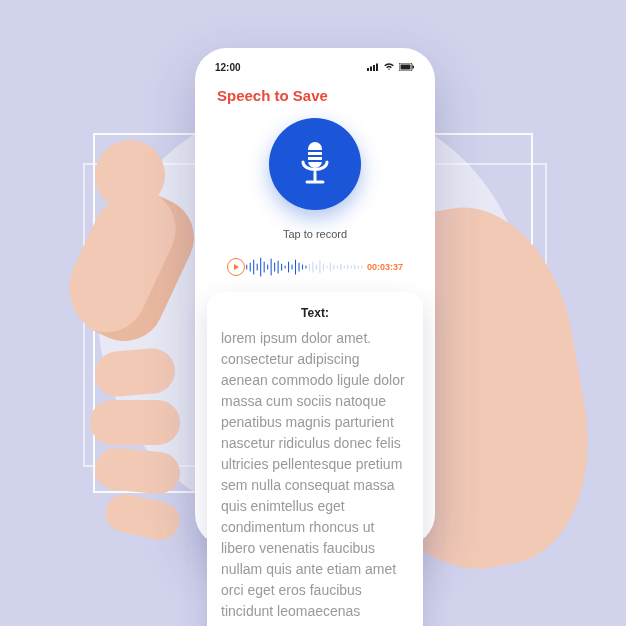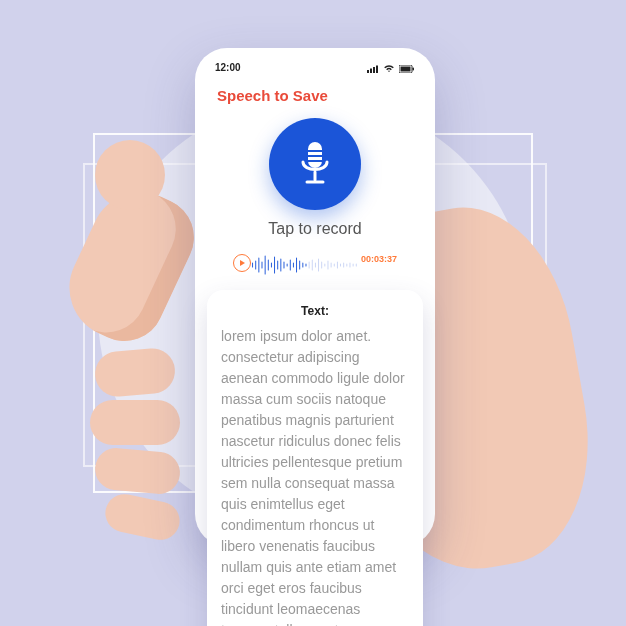--- a/index.html
+++ b/index.html
@@ -96,21 +96,21 @@
     width: 240px;
     height: 498px;
     background: #fff;
     border-radius: 32px;
     box-shadow: 0 20px 50px rgba(60,60,120,0.25);
     padding: 12px 16px 14px;
   }
   .status-bar {
     display: flex;
     justify-content: space-between;
-    align-items: flex-end;
+    align-items: flex-start;
     font-size: 10px;
     font-weight: 600;
     color: #222;
     padding: 2px 4px 6px;
   }
   .status-icons { display:flex; gap:4px; align-items:center; }
   .status-icons svg { display:block; }
 
   .app-title {
     font-size: 15px;
@@ -128,28 +128,28 @@
     height: 92px;
     border-radius: 50%;
     background: #1b55d8;
     display: flex;
     align-items: center;
     justify-content: center;
     box-shadow: 0 8px 20px rgba(27,85,216,0.35);
     cursor: pointer;
   }
   .tap-label {
-    font-size: 16px;
+    font-size: 11px;
     color: #555;
-    margin-top: 10px;
+    margin-top: 18px;
   }
   .playback-row {
     display: flex;
-    align-items: flex-start;
-    margin: 16px 22px 14px;
+    align-items: center;
+    margin: 16px 16px 14px;
   }
   .play-btn {
     width: 18px;
     height: 18px;
     border-radius: 50%;
     background: #fff;
     border: 1px solid #ff7a3a;
     display: flex;
     align-items: center;
     justify-content: center;

